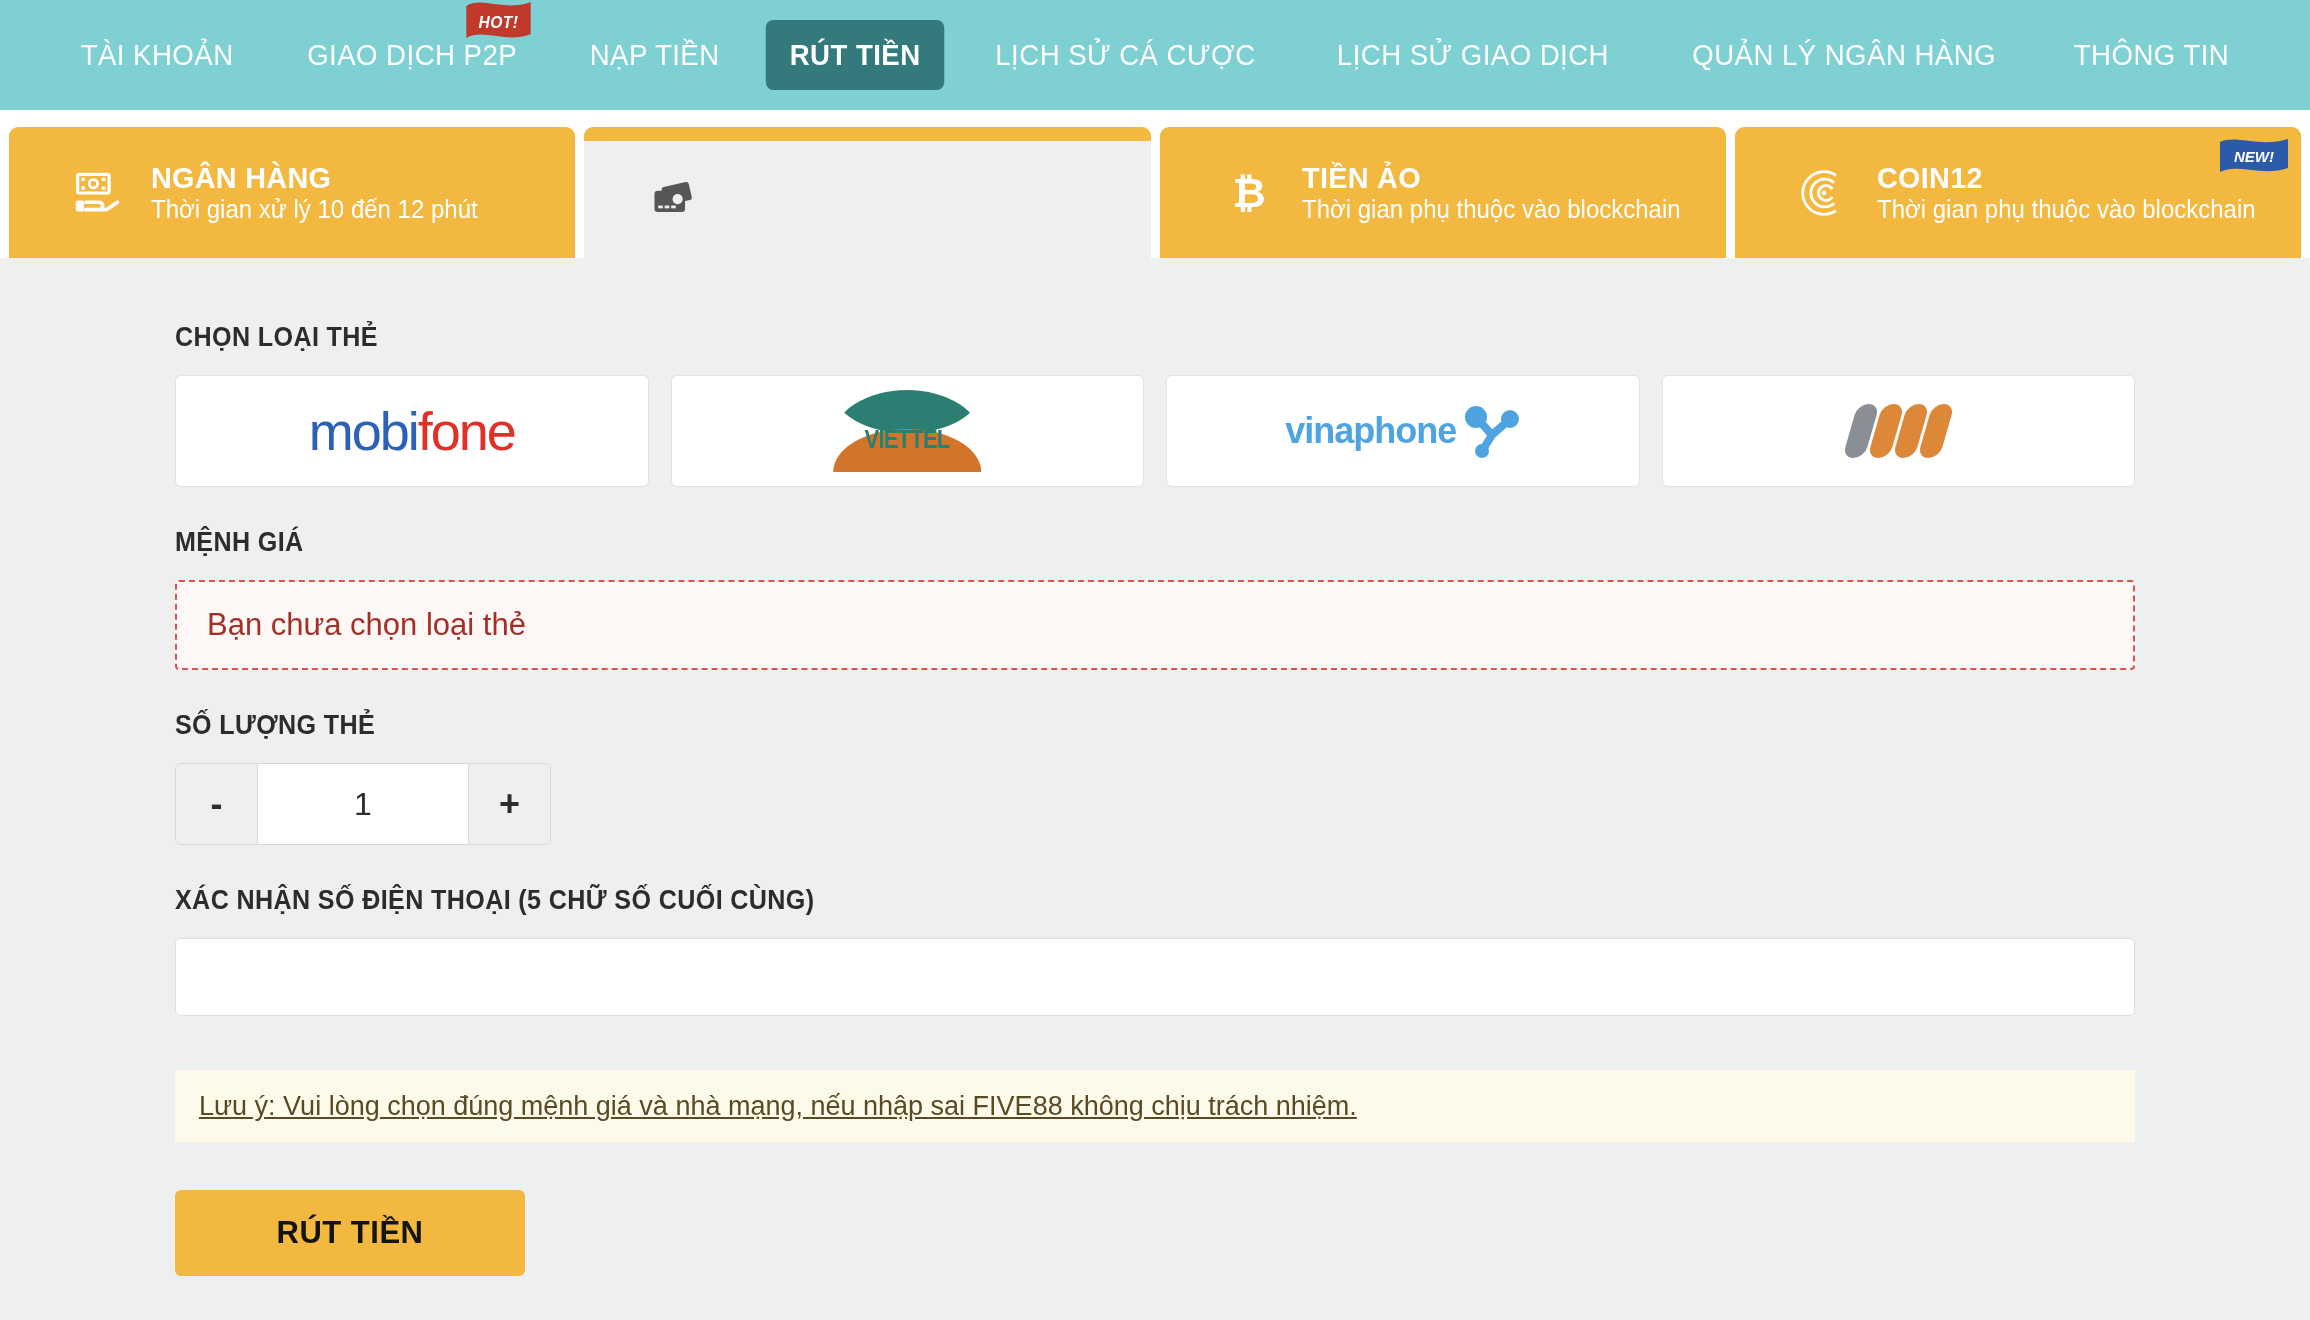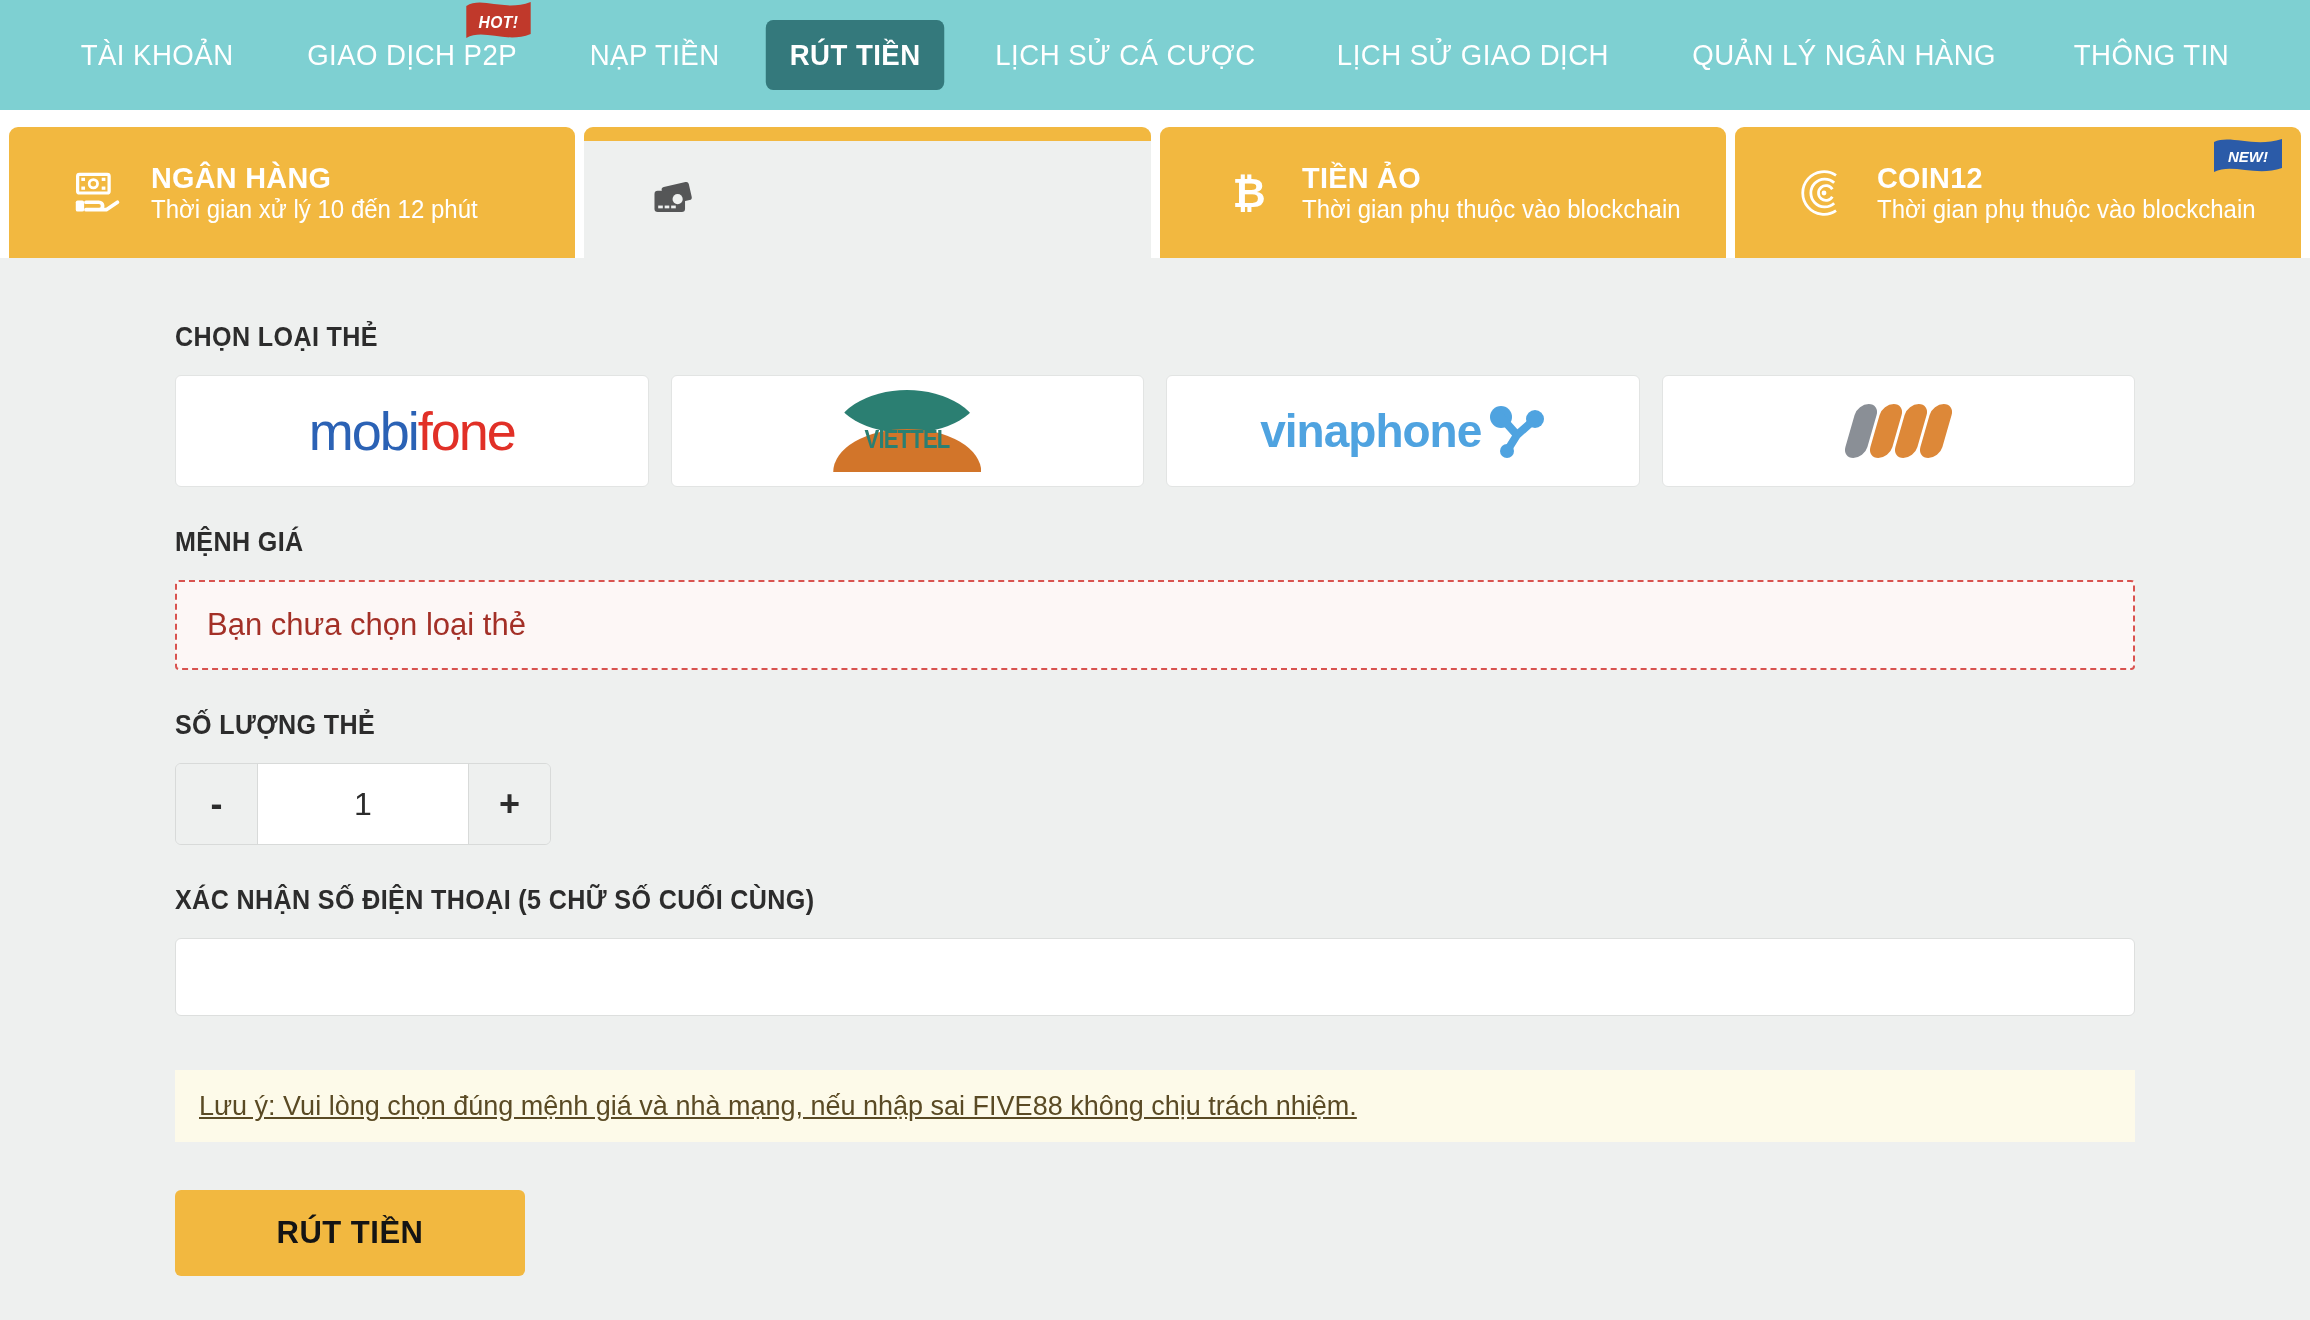--- a/index.html
+++ b/index.html
@@ -110,21 +110,21 @@
     font-weight: 400;
     transform: scaleX(0.96);
     transform-origin: left;
   }
   .method.active .m-title { color: #333435; }
   .method.active .m-sub   { color: #333435; }
 
   .new-badge {
     position: absolute;
     top: 8px;
-    right: 16px;
+    right: 10px;
     width: 74px;
     height: 44px;
   }
 
   
   .content {
     width: 2310px;
     height: 1062px;
     background: #eef0ef;
     padding: 64px 0 0 0;
@@ -176,21 +176,21 @@
   }
 
   
   .mobifone { font-size: 54px; font-weight: 400; letter-spacing: -2px; }
   .mobifone .b { color: #2b62b5; }
   .mobifone .r { color: #e13027; }
 
   
   .vina { display: flex; align-items: center; gap: 4px; }
   .vina .txt {
-    font-size: 46px; font-weight: 700; color: #4fa3e0; letter-spacing: -1px;
+    font-size: 36px; font-weight: 700; color: #4fa3e0; letter-spacing: -1px;
   }
 
   
   .vnm { display: flex; align-items: flex-end; gap: 3px; height: 54px; }
   .vnm span {
     display: block; width: 22px; height: 54px;
     transform: skewX(-16deg);
     border-radius: 11px;
   }
   .vnm .g { background: #8a8f96; }

